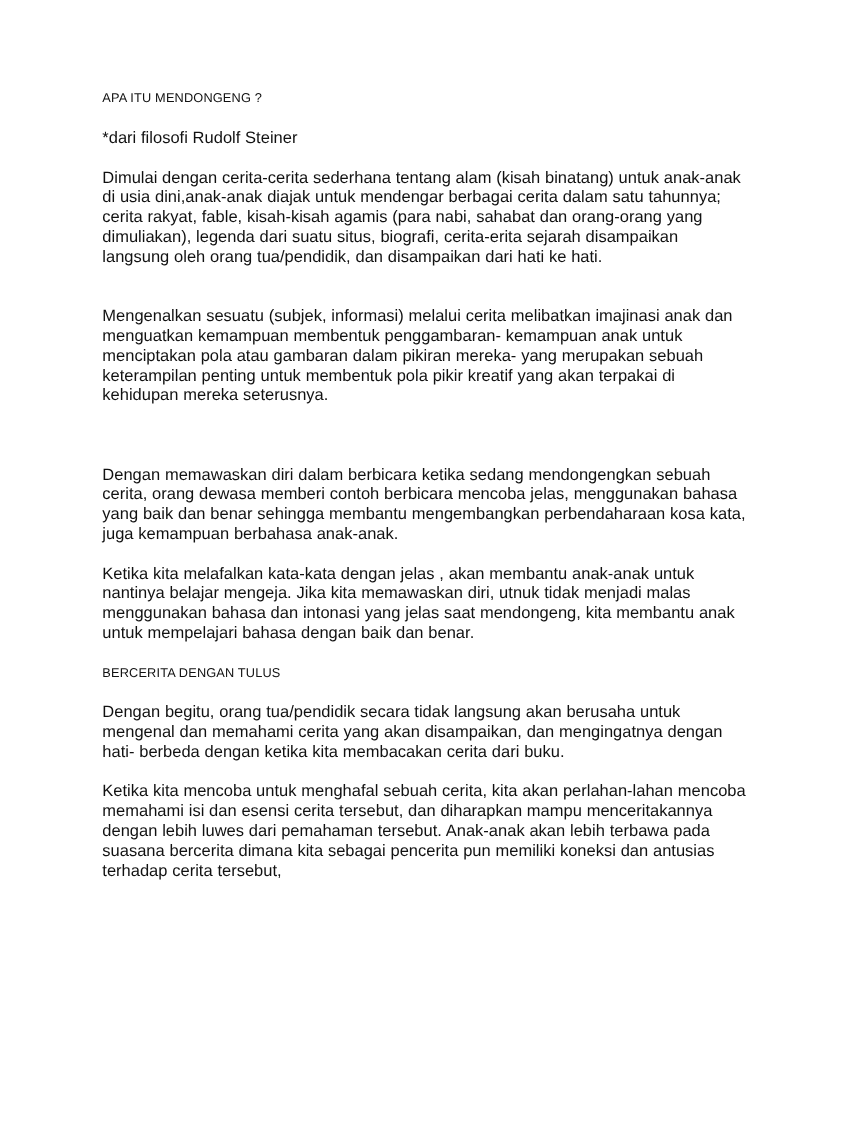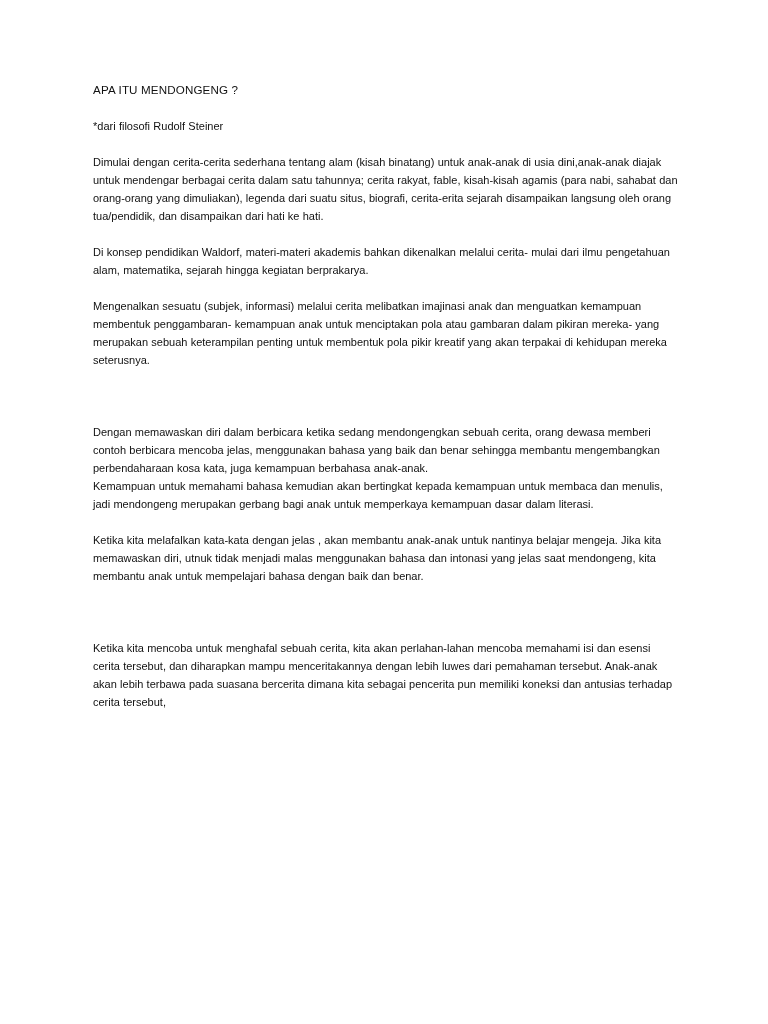--- a/index.html
+++ b/index.html
@@ -23,21 +23,21 @@
     background: #ffffff;
     box-sizing: border-box;
   }
   .doc-body {
     position: absolute;
     left: 93px;
     top: 81px;
     width: 585px;
   }
   .para {
-    font-size: 11px;
+    font-size: 15px;
     line-height: 18px;
     color: #111111;
     margin: 0;
     text-align: left;
     word-spacing: 0.2px;
     white-space: pre-wrap;
   }
   .heading {
     font-size: 11.6px;
     line-height: 18px;
@@ -59,35 +59,35 @@
 
     <h1 class="heading">APA ITU MENDONGENG ?</h1>
     <div class="gap-para"></div>
 
     <p class="para">*dari filosofi Rudolf Steiner</p>
     <div class="gap-para"></div>
 
     <p class="para">Dimulai dengan cerita-cerita sederhana tentang alam (kisah binatang) untuk anak-anak di usia dini,anak-anak diajak untuk mendengar berbagai cerita dalam satu tahunnya; cerita rakyat, fable, kisah-kisah agamis (para nabi, sahabat dan orang-orang yang dimuliakan), legenda dari suatu situs, biografi, cerita-erita sejarah disampaikan langsung oleh orang tua/pendidik, dan disampaikan dari hati ke hati.</p>
     <div class="gap-para"></div>
 
-    <p class="para">Di konsep pendidikan Waldorf, materi-materi akademis bahkan dikenalkan melalui cerita- mulai dari ilmu pengetahuan alam, matematika, sejarah hingga kegiatan berprakarya.</p>
     <div class="gap-para"></div>
 
     <p class="para">Mengenalkan sesuatu (subjek, informasi) melalui cerita melibatkan imajinasi anak dan menguatkan kemampuan membentuk penggambaran- kemampuan anak untuk menciptakan pola atau gambaran dalam pikiran mereka- yang merupakan sebuah keterampilan penting untuk membentuk pola pikir kreatif yang akan terpakai di kehidupan mereka seterusnya.</p>
     <div class="gap-section"></div>
 
     <div class="gap-para"></div>
 
     <p class="para">Dengan memawaskan diri dalam berbicara ketika sedang mendongengkan sebuah cerita, orang dewasa memberi contoh berbicara mencoba jelas, menggunakan bahasa yang baik dan benar sehingga membantu mengembangkan perbendaharaan kosa kata, juga kemampuan berbahasa anak-anak.</p>
-    <p class="para">Kemampuan untuk memahami bahasa kemudian akan bertingkat kepada kemampuan untuk membaca dan menulis, jadi mendongeng merupakan gerbang bagi anak untuk memperkaya kemampuan dasar dalam literasi.</p>
     <div class="gap-para"></div>
 
     <p class="para">Ketika kita melafalkan kata-kata dengan jelas , akan membantu anak-anak untuk nantinya belajar mengeja. Jika kita memawaskan diri, utnuk tidak menjadi malas menggunakan bahasa dan intonasi yang jelas saat mendongeng, kita membantu anak untuk mempelajari bahasa dengan baik dan benar.</p>
     <div class="gap-small"></div>
 
+    <h2 class="heading">BERCERITA DENGAN TULUS</h2>
     <div class="gap-para"></div>
 
+    <p class="para">Dengan begitu, orang tua/pendidik secara tidak langsung akan berusaha untuk mengenal dan memahami cerita yang akan disampaikan, dan mengingatnya dengan hati- berbeda dengan ketika kita membacakan cerita dari buku.</p>
     <div class="gap-para"></div>
 
     <p class="para">Ketika kita mencoba untuk menghafal sebuah cerita, kita akan perlahan-lahan mencoba memahami isi dan esensi cerita tersebut, dan diharapkan mampu menceritakannya dengan lebih luwes dari pemahaman tersebut. Anak-anak akan lebih terbawa pada suasana bercerita dimana kita sebagai pencerita pun memiliki koneksi dan antusias terhadap cerita tersebut,</p>
 
   </div>
 </div>
 
 </body></html>

